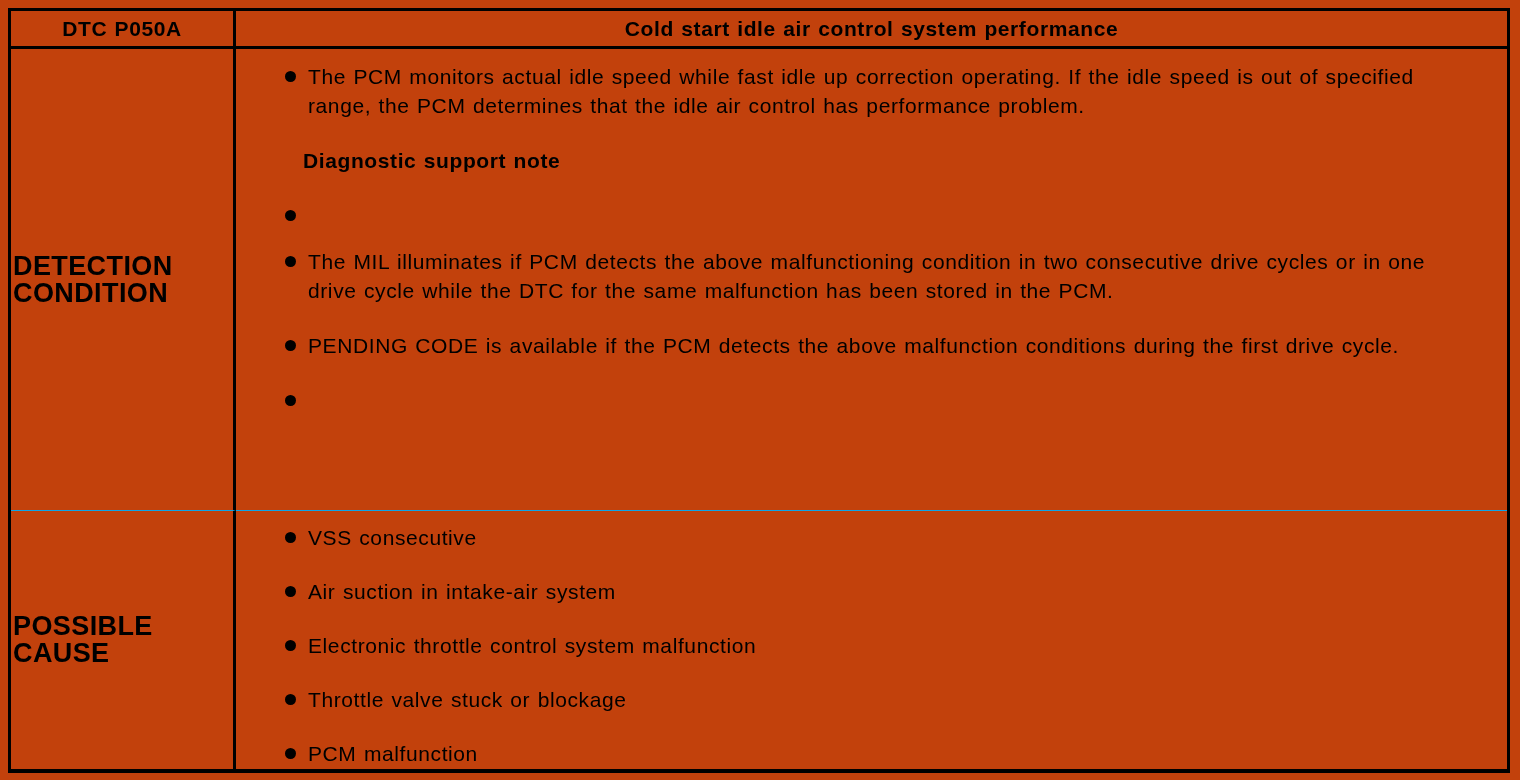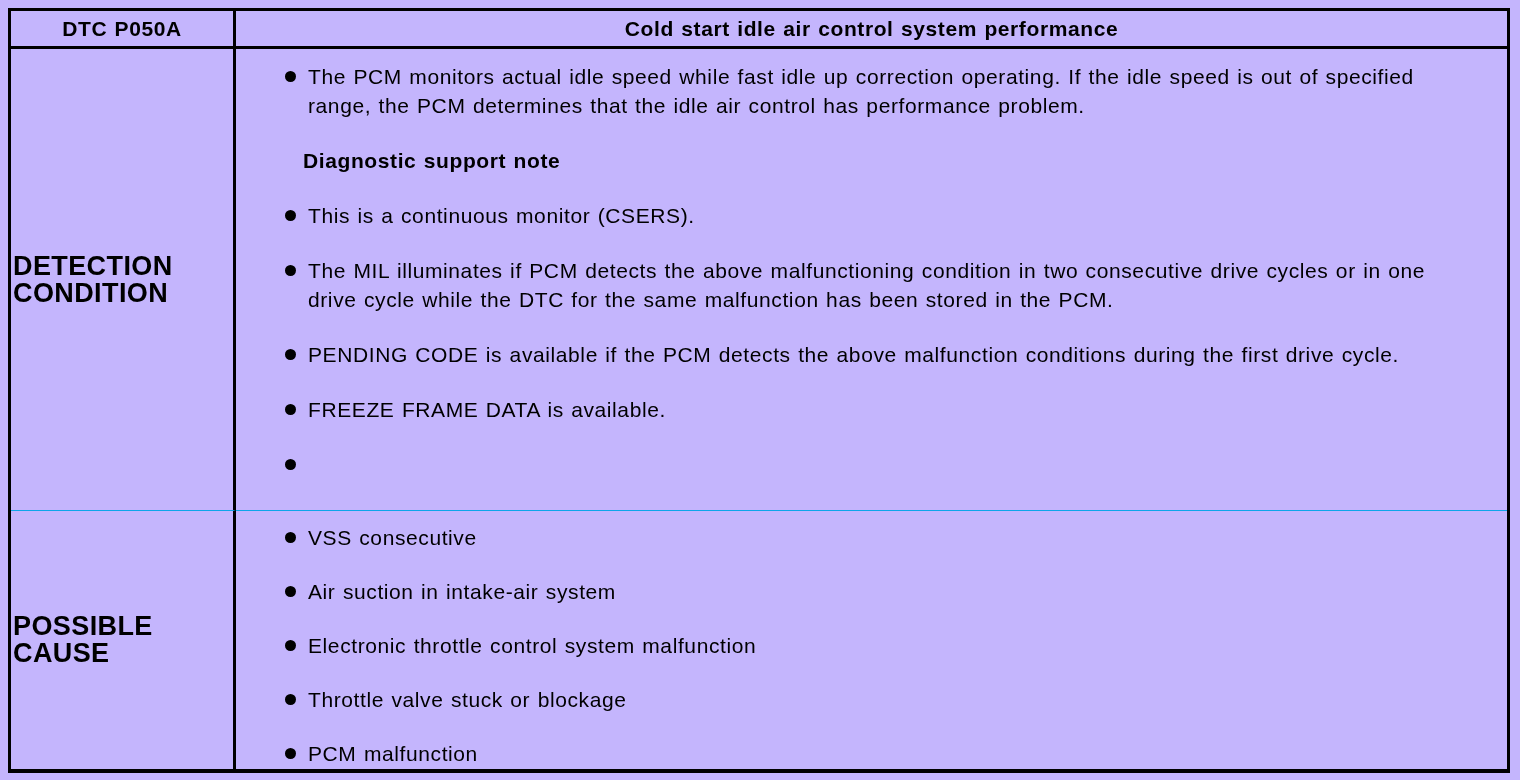--- a/index.html
+++ b/index.html
@@ -4,21 +4,21 @@
 <style>
   html, body {
     margin: 0;
     padding: 0;
     background: #ffffff;
   }
   .page {
     position: relative;
     width: 1520px;
     height: 780px;
-    background: #c4b5fd;
+    background: #c2410c;
     color: #000000;
     font-family: "Liberation Sans", "DejaVu Sans", sans-serif;
     letter-spacing: 0.6px;
     word-spacing: 1px;
   }
   .doc-table {
     position: absolute;
     left: 8px;
     top: 8px;
     width: 1502px;
@@ -109,33 +109,28 @@
     <div class="cell row-mid content-cell detection">
         <div class="item bullet">
           <span class="dot"></span>
           <span class="txt">The PCM monitors actual idle speed while fast idle up correction operating. If the idle speed is out of specified range, the PCM determines that the idle air control has performance problem.</span>
         </div>
         <div class="item heading">
           <span class="txt">Diagnostic support note</span>
         </div>
         <div class="item bullet">
           <span class="dot"></span>
-          <span class="txt">This is a continuous monitor (CSERS).</span>
         </div>
         <div class="item bullet">
           <span class="dot"></span>
           <span class="txt">The MIL illuminates if PCM detects the above malfunctioning condition in two consecutive drive cycles or in one drive cycle while the DTC for the same malfunction has been stored in the PCM.</span>
         </div>
         <div class="item bullet">
           <span class="dot"></span>
           <span class="txt">PENDING CODE is available if the PCM detects the above malfunction conditions during the first drive cycle.</span>
-        </div>
-        <div class="item bullet">
-          <span class="dot"></span>
-          <span class="txt">FREEZE FRAME DATA is available.</span>
         </div>
         <div class="item bullet">
           <span class="dot"></span>
         </div>
       </div>
 
     <div class="cell col-left label-cell">
       <span>POSSIBLE CAUSE</span>
     </div>
 

